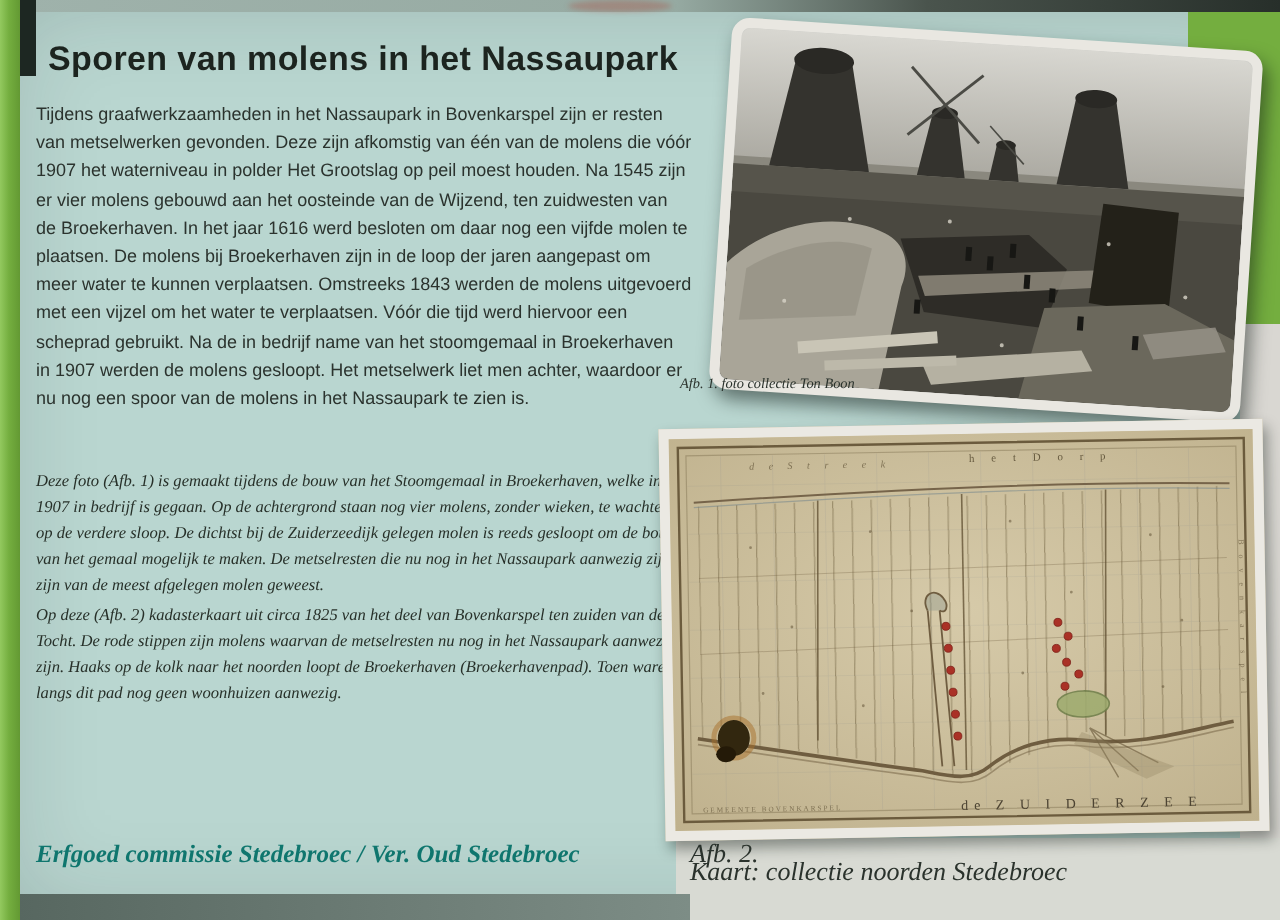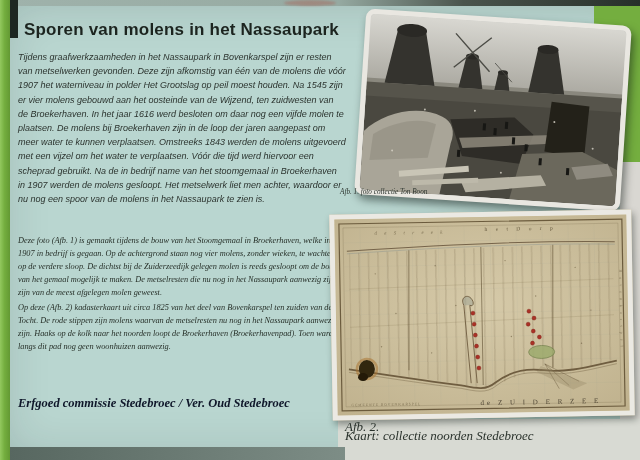--- a/index.html
+++ b/index.html
@@ -19,23 +19,23 @@
   .wall-bottom-right{position:absolute;left:338px;top:419px;width:302px;height:41px;background:#d8dad3;z-index:1;}
   .strip-bottom{position:absolute;left:0;top:447px;width:345px;height:13px;z-index:4;
                 background:linear-gradient(90deg,#56665f,#7d8d86);}
   
   .title{position:absolute;left:24px;top:9px;width:340px;z-index:3;
          font-size:17px;font-weight:bold;letter-spacing:.2px;color:#1c241f;}
   .para{position:absolute;left:18px;z-index:3;color:#2b332e;}
   .para.sans{width:328px;font-size:9px;line-height:14.2px;}
   .para.ital{width:322px;font-family:"Liberation Serif",serif;font-style:italic;
              font-size:8.3px;line-height:13px;color:#273029;}
-  .p1{top:41px;font-style:italic;} .p2{top:226px;} .p3{top:293px;}
-  .credit{position:absolute;left:18px;top:396px;z-index:3;font-family:"Liberation Serif",serif;
-          font-style:italic;font-weight:bold;font-size:12.5px;color:#0f172a;}
+  .p1{top:41px;} .p2{top:226px;} .p3{top:293px;}
+  .credit{position:absolute;left:18px;top:420px;z-index:3;font-family:"Liberation Serif",serif;
+          font-style:italic;font-weight:bold;font-size:12.5px;color:#0f766e;}
   
   .photo{position:absolute;left:360px;top:17px;width:256px;height:176px;z-index:3;
          border:5px solid #e9e7e1;border-radius:9px;transform:rotate(3.8deg);
          box-shadow:3px 5px 9px rgba(10,20,15,.5);background:#cfcfca;}
   .photo-inner{width:256px;height:176px;border-radius:5px;overflow:hidden;}
   .cap1{position:absolute;left:340px;top:188px;z-index:3;font-family:"Liberation Serif",serif;
         font-style:italic;font-size:7.2px;color:#2a322c;}
   .map{position:absolute;left:331px;top:212px;width:292px;height:196px;z-index:3;
        border:5px solid #ebe9e3;transform:rotate(-1deg);
        box-shadow:2px 4px 7px rgba(10,20,15,.4);background:#cfc3a1;}

